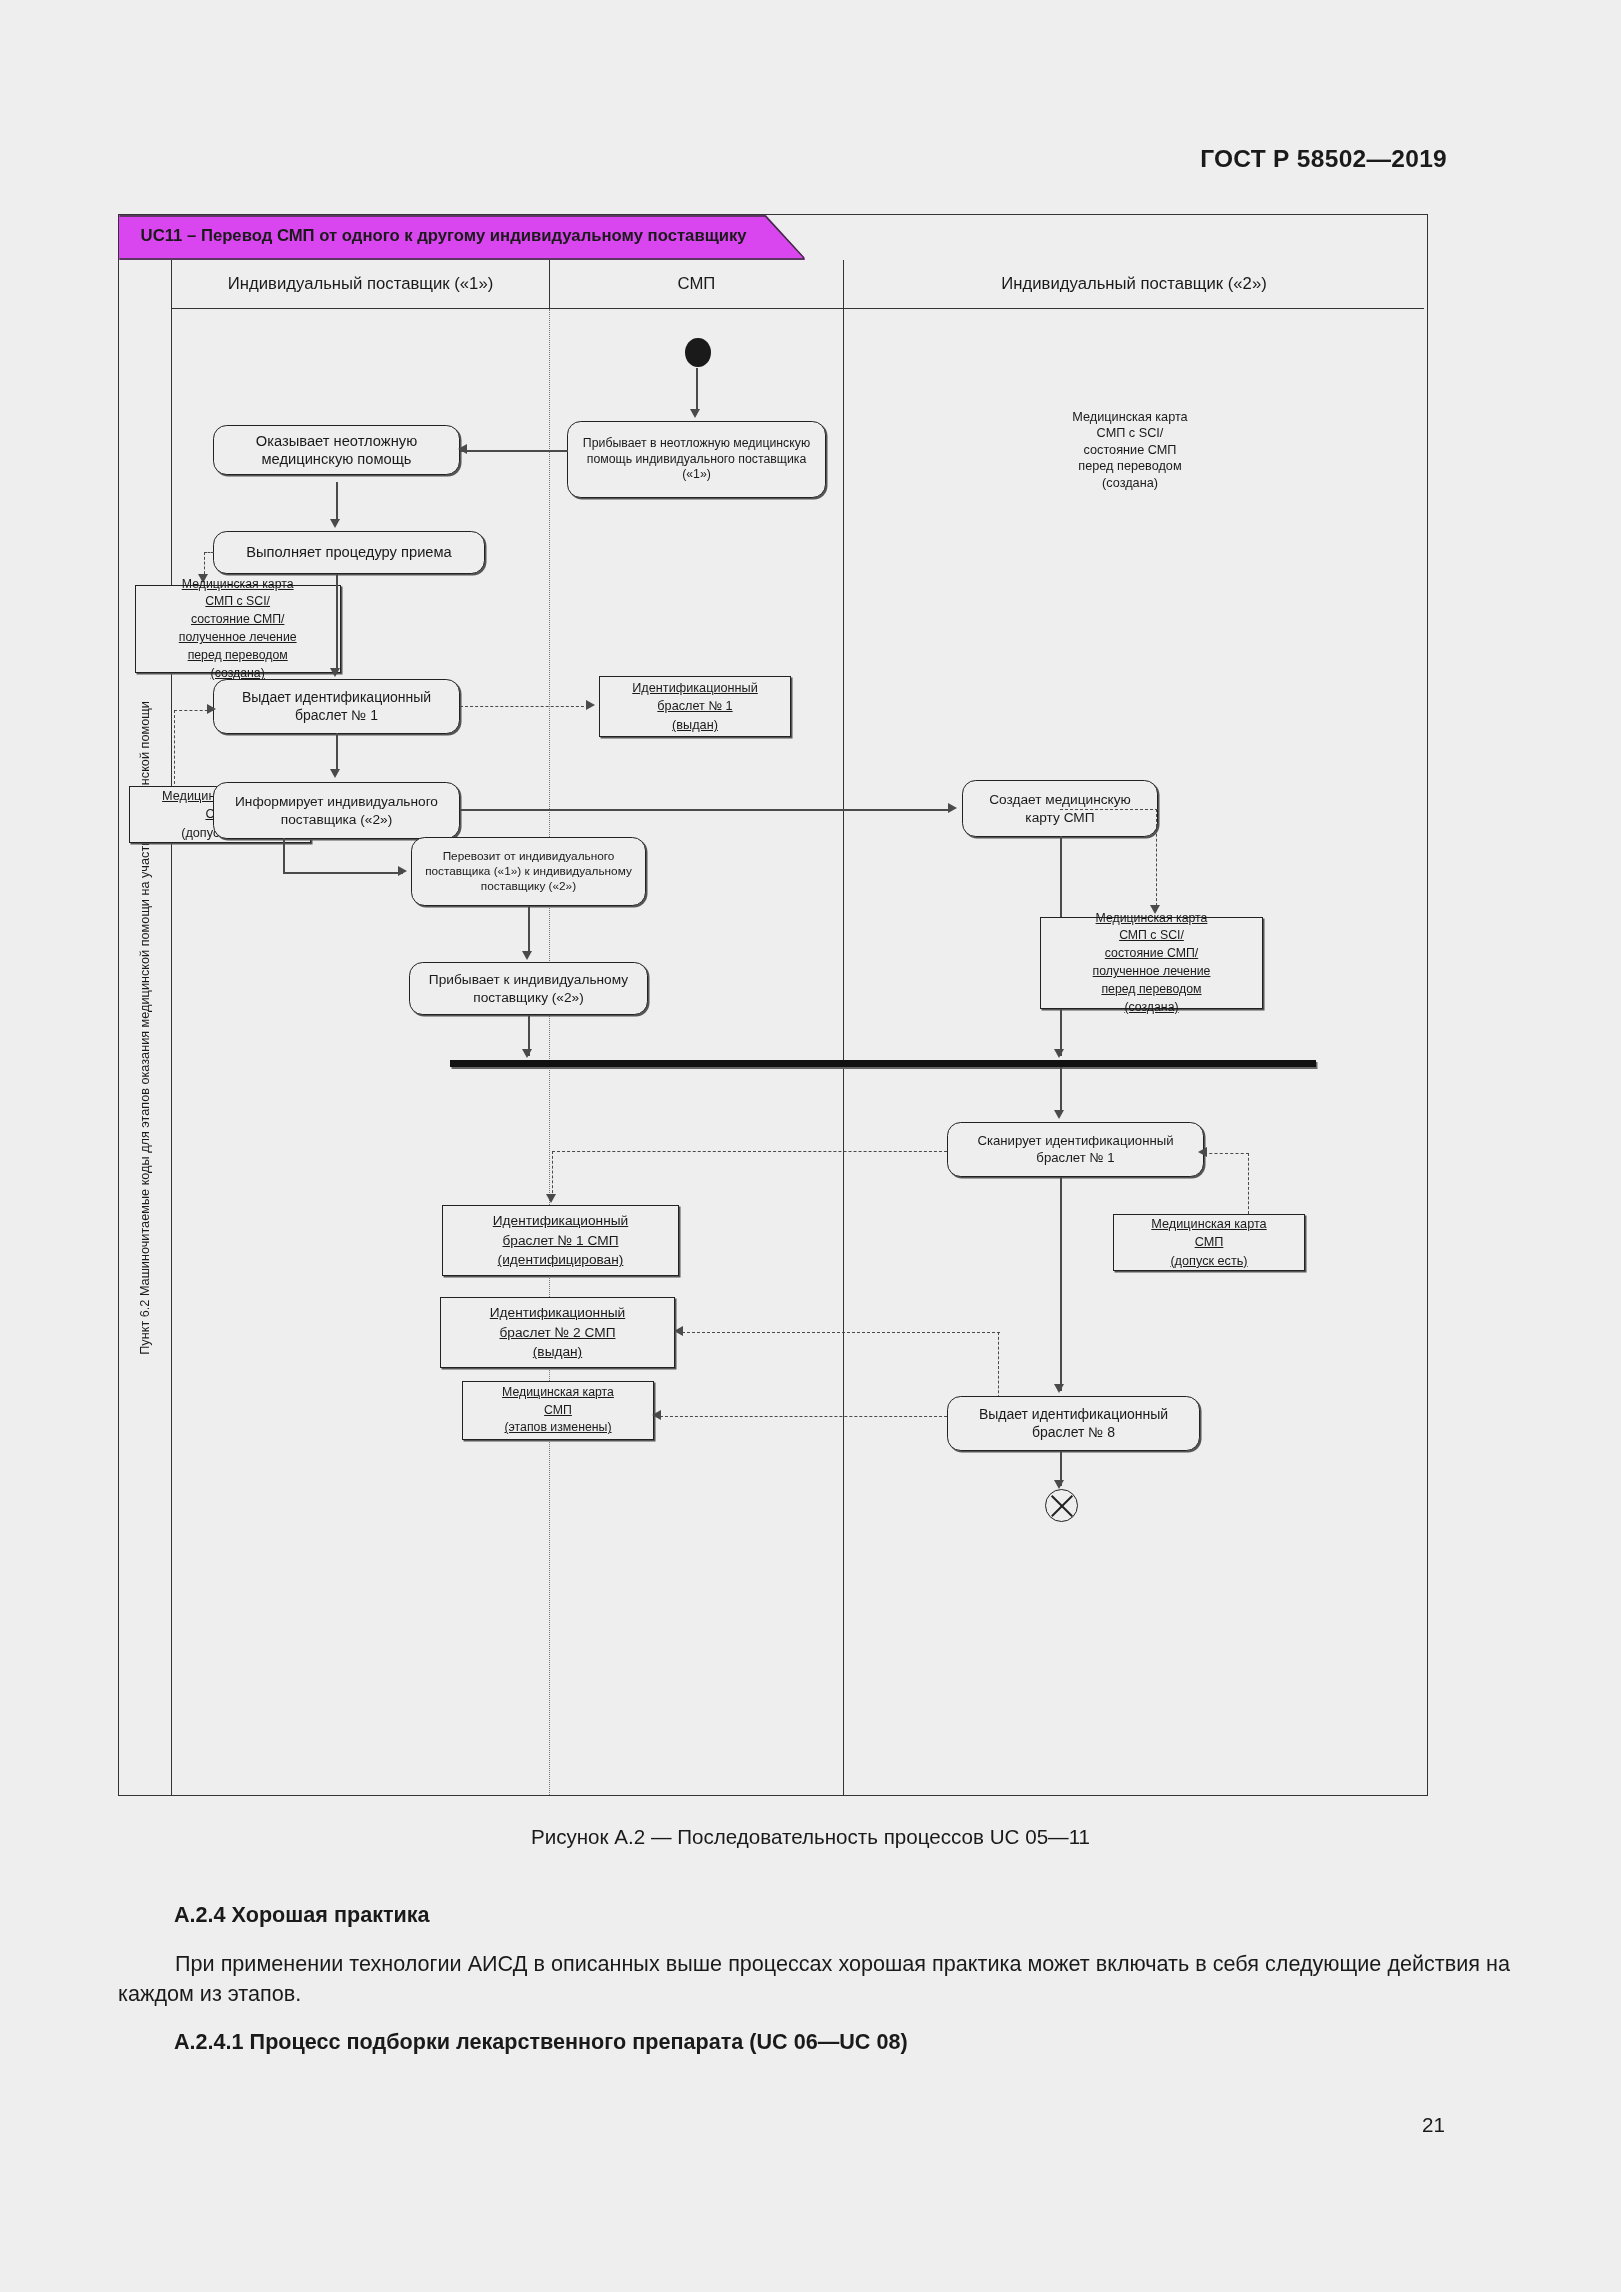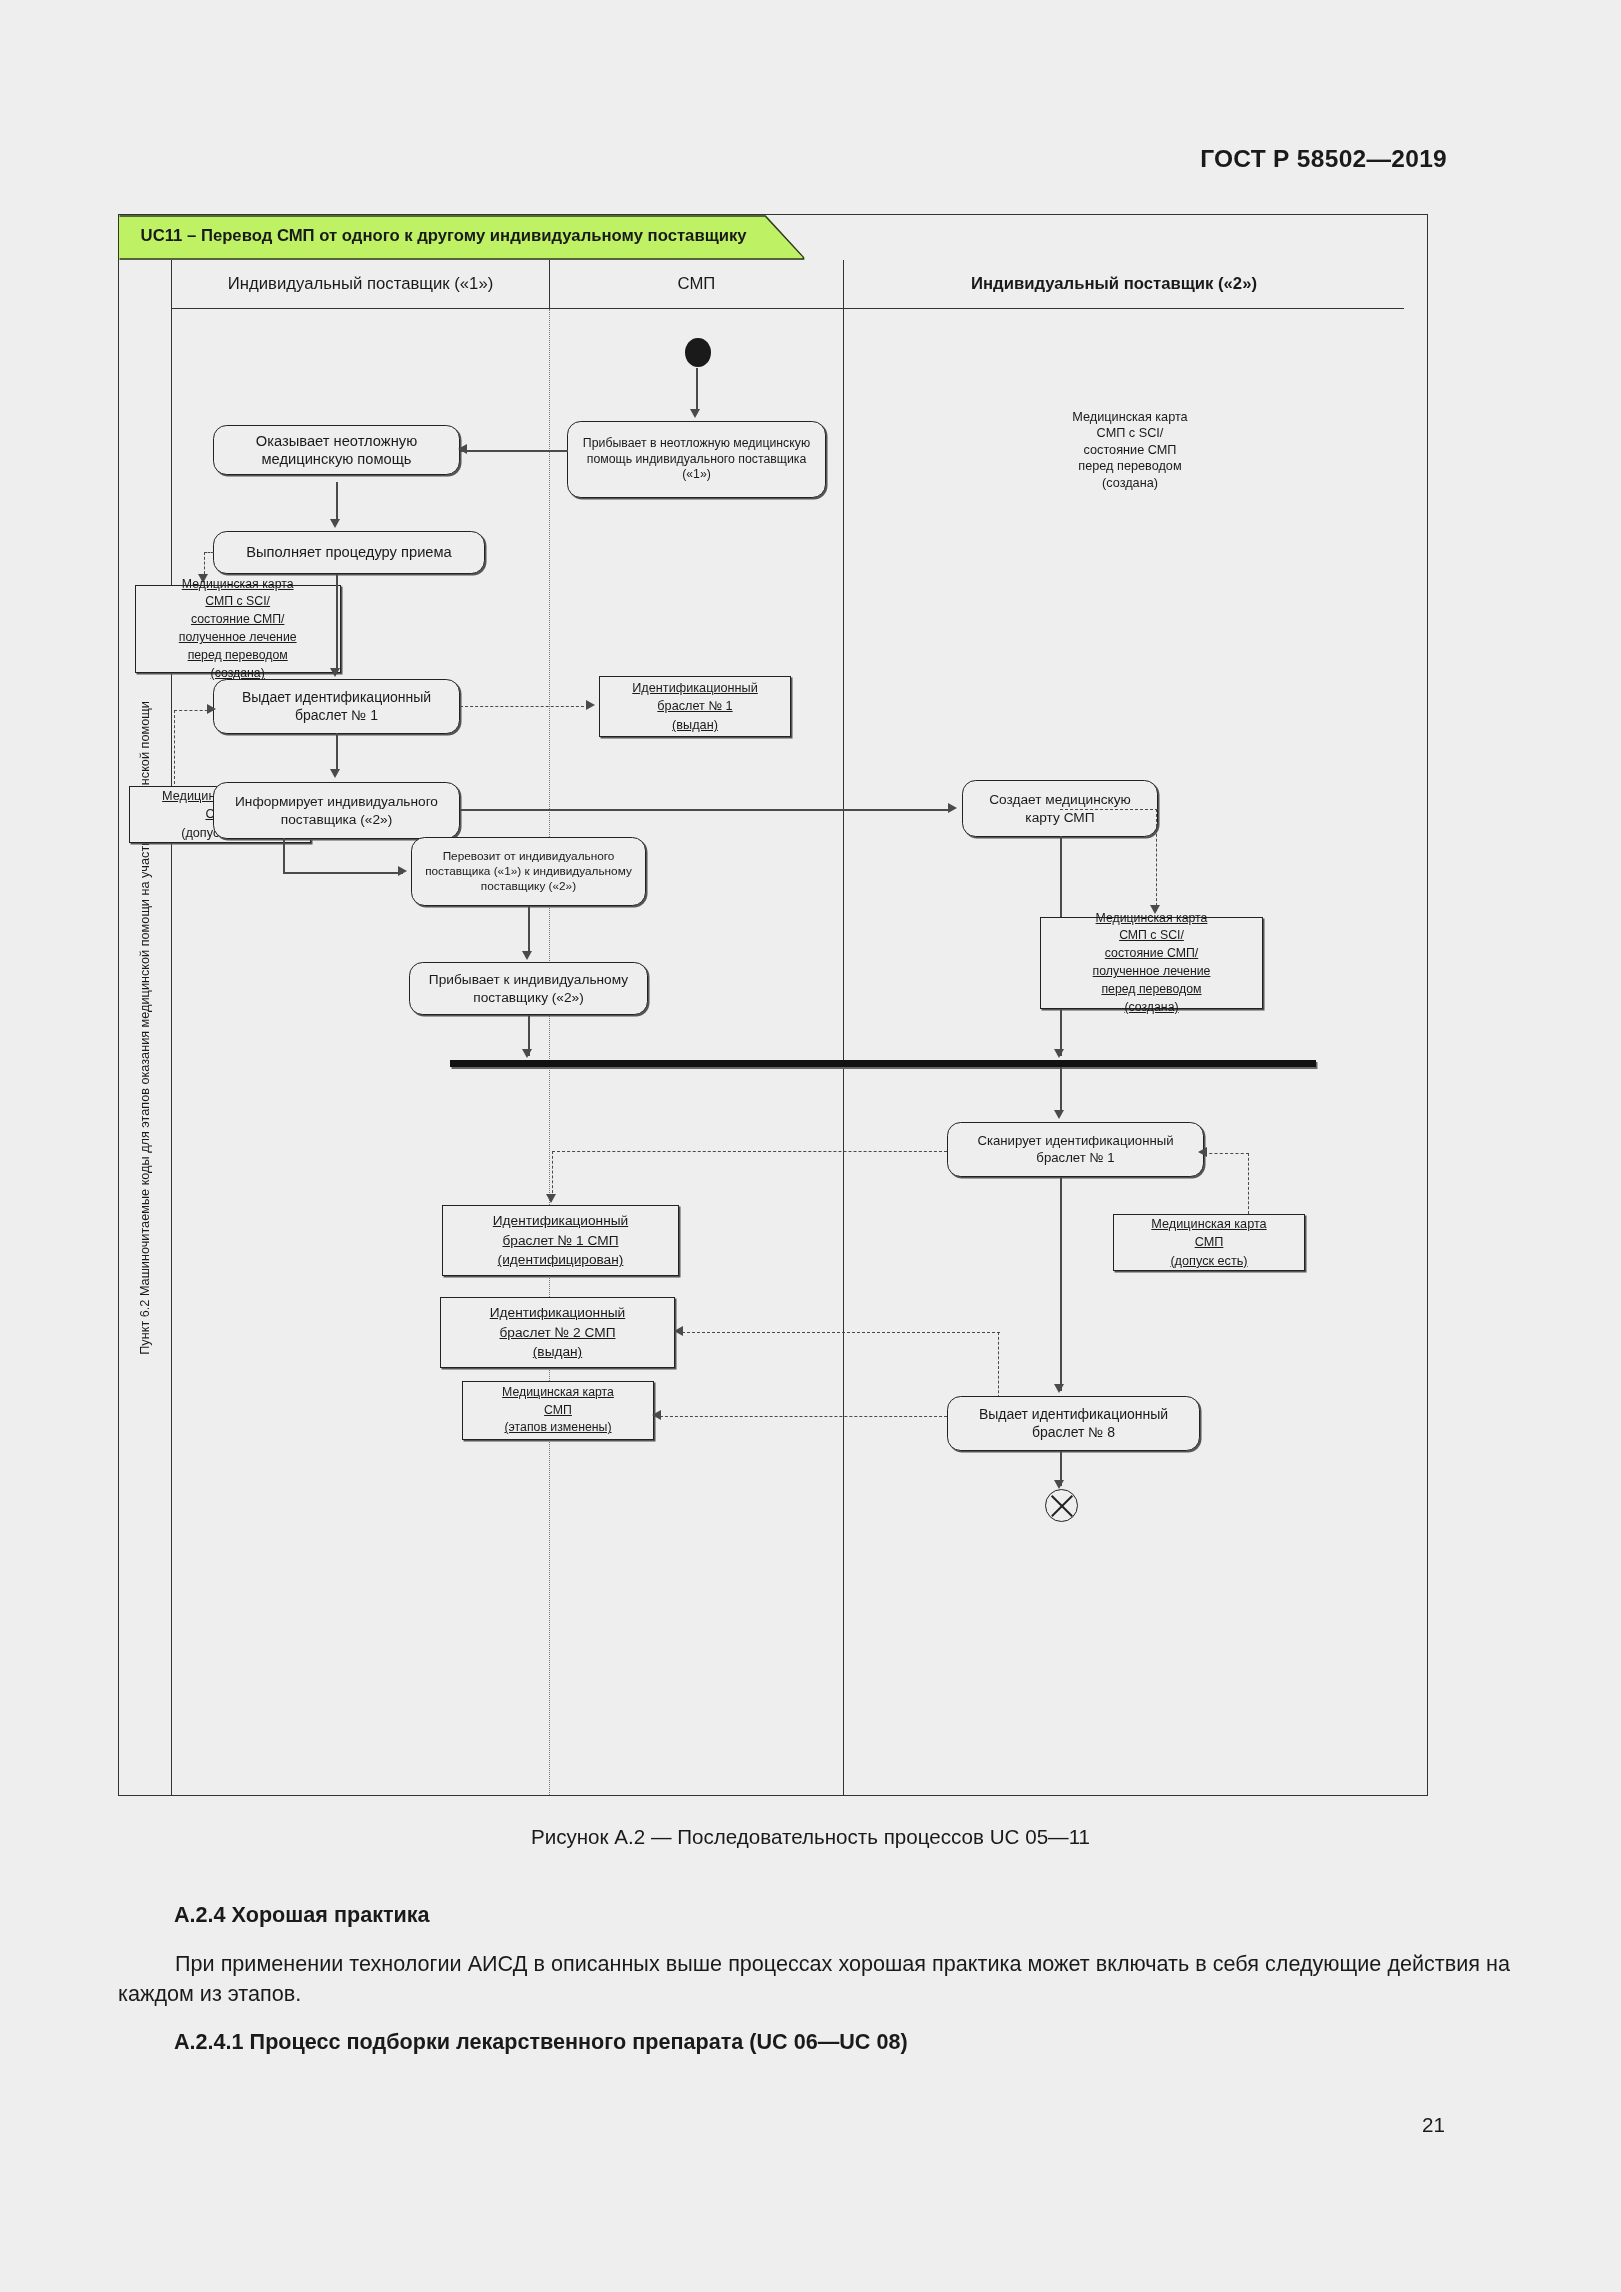--- a/index.html
+++ b/index.html
@@ -23,21 +23,21 @@
 
   
   .diagram{
     position:absolute; left:118px; top:214px;
     width:1308px; height:1580px;
     border:1.5px solid #333;
     background:#eeeeee;
   }
   .frame-tab-clip{
     position:absolute; left:0; top:0; width:686px; height:45px;
-    background:#bef264;
+    background:#d946ef;
     -webkit-clip-path:polygon(0 0, 647px 0, 686px 43px, 686px 45px, 0 45px);
             clip-path:polygon(0 0, 647px 0, 686px 43px, 686px 45px, 0 45px);
   }
   .frame-tab-label{
     position:absolute; left:21.6px; top:10.8px;
     font-size:16.7px; font-weight:bold; white-space:nowrap;
   }
 
   
   .vlane{
@@ -159,21 +159,21 @@
     <div class="vlane">
       <div class="vlane-text">Пункт 6.2 Машиночитаемые коды для этапов оказания медицинской помощи на участке медицинской помощи</div>
     </div>
 
     <div class="lane-head lane-sep" style="left:53px;width:378px;">
       <span>Индивидуальный поставщик («1»)</span>
     </div>
     <div class="lane-head lane-sep" style="left:431px;width:294px;">
       <span>СМП</span>
     </div>
-    <div class="lane-head" style="left:705px;width:580px;font-weight:bold;">
+    <div class="lane-head" style="left:725px;width:580px;">
       <span>Индивидуальный поставщик («2»)</span>
     </div>
 
     <div class="lane-body lane-sep-dot" style="left:53px;width:378px;"></div>
     <div class="lane-body lane-sep" style="left:431px;width:294px;"></div>
     <div class="lane-body" style="left:725px;width:580px;"></div>
 
     <div class="start-node" style="left:566px;top:123px;"></div>
     <div class="ln lnv" style="left:577px;top:153px;height:45px;"></div>
     <div class="arw arw-d" style="left:571px;top:194px;"></div>

